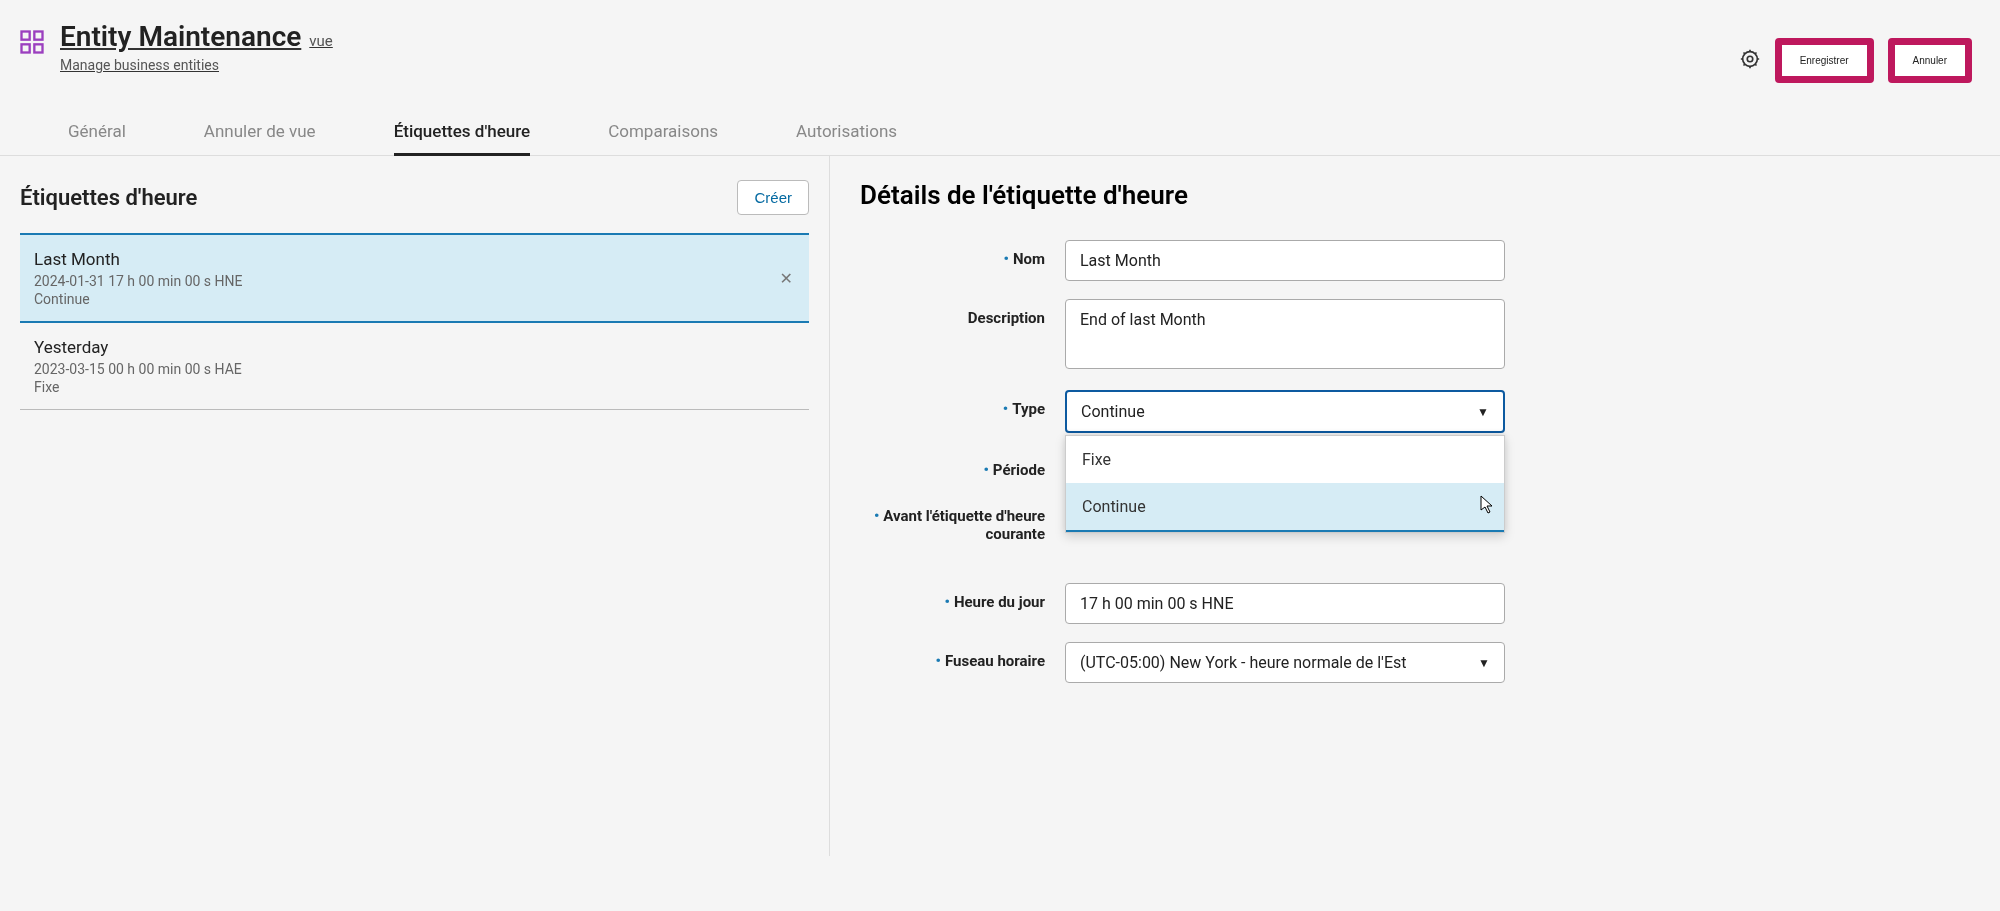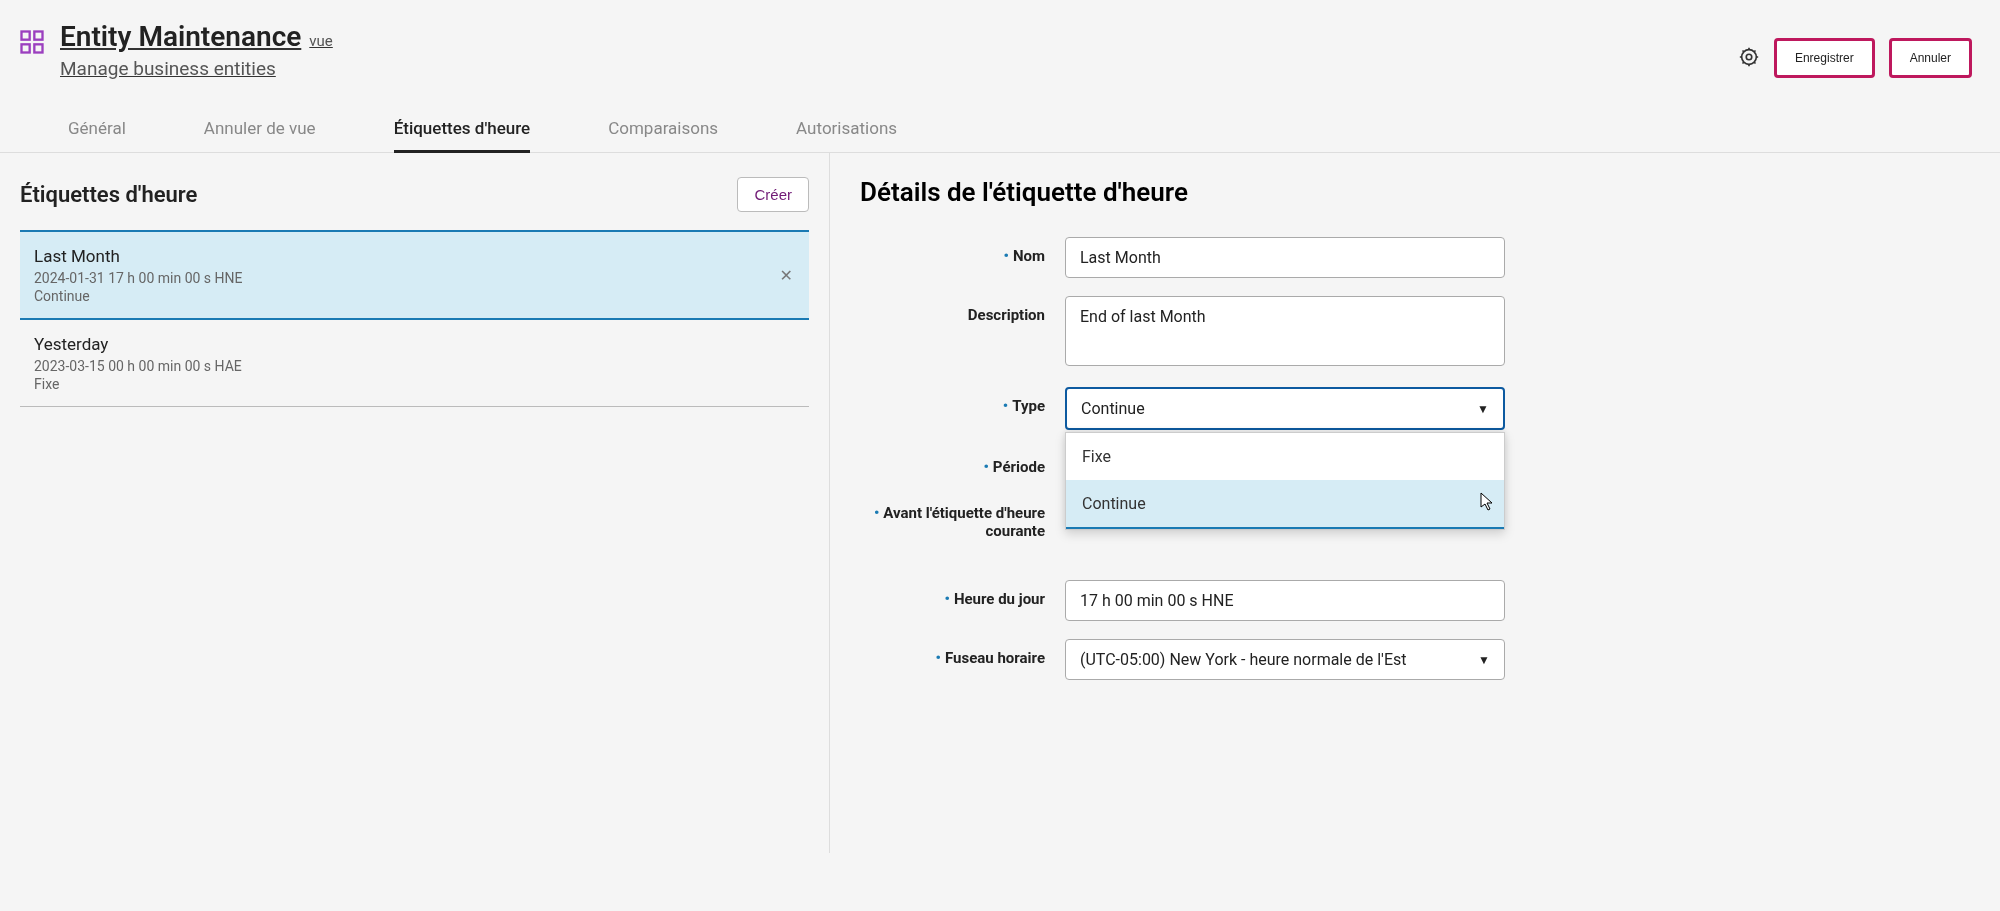--- a/index.html
+++ b/index.html
@@ -23,29 +23,29 @@
   .title-block { display: flex; flex-direction: column; gap: 4px; }
   .page-title {
     font-size: 28px;
     font-weight: 600;
     color: #222;
     display: inline-flex;
     align-items: baseline;
     gap: 8px;
   }
   .page-title-suffix { font-size: 15px; font-weight: 400; color: #555; }
-  .page-subtitle { font-size: 19px; color: #555; font-weight: 400; }
+  .page-subtitle { font-size: 14px; color: #555; font-weight: 400; }
   .header-right { display: flex; align-items: center; gap: 14px; margin-top: 18px; }
   .gear-icon { color: #333; }
   .btn {
     background: #fff;
-    border: 3px solid #be185d;
+    border: 7px solid #be185d;
     border-radius: 4px;
     padding: 10px 18px;
-    font-size: 12px;
+    font-size: 10px;
     color: #222;
     cursor: pointer;
   }
 
   
   .tabs {
     display: flex;
     gap: 30px;
     padding: 20px 20px 0 20px;
     border-bottom: 1px solid #ddd;
@@ -83,21 +83,21 @@
     align-items: center;
     margin-bottom: 18px;
   }
   .panel-title { font-size: 22px; font-weight: 600; color: #222; }
   .create-btn {
     background: #fff;
     border: 1px solid #bbb;
     border-radius: 4px;
     padding: 8px 16px;
     font-size: 15px;
-    color: #701a75;
+    color: #0369a1;
     cursor: pointer;
   }
 
   .list-item {
     border-bottom: 1px solid #bbb;
     padding: 14px 16px 14px 14px;
     cursor: pointer;
     position: relative;
   }
   .list-item.selected {

